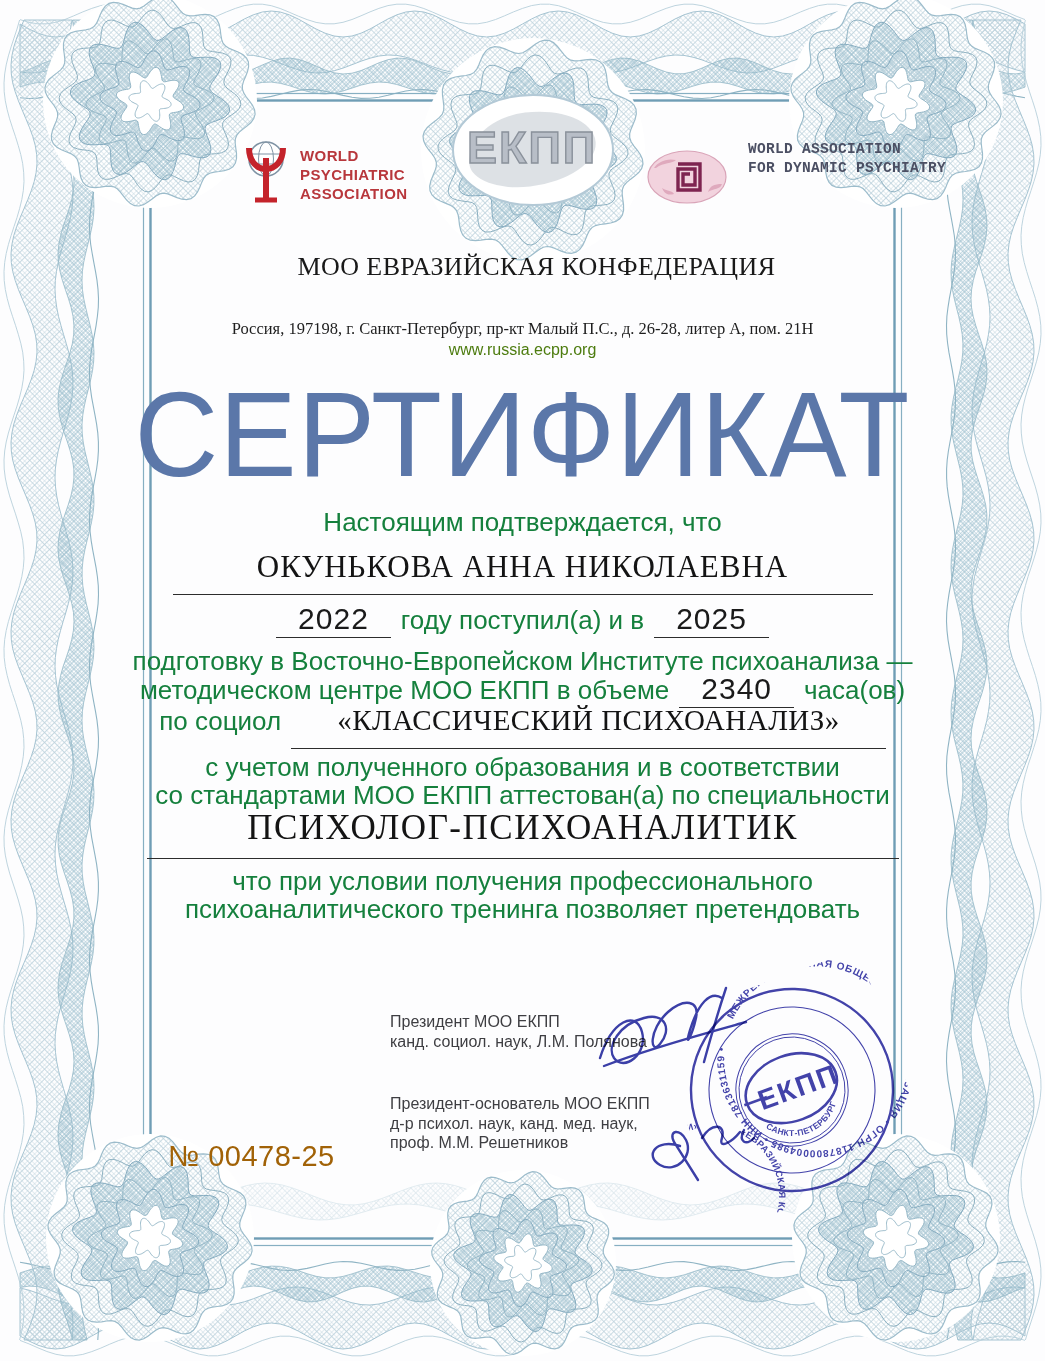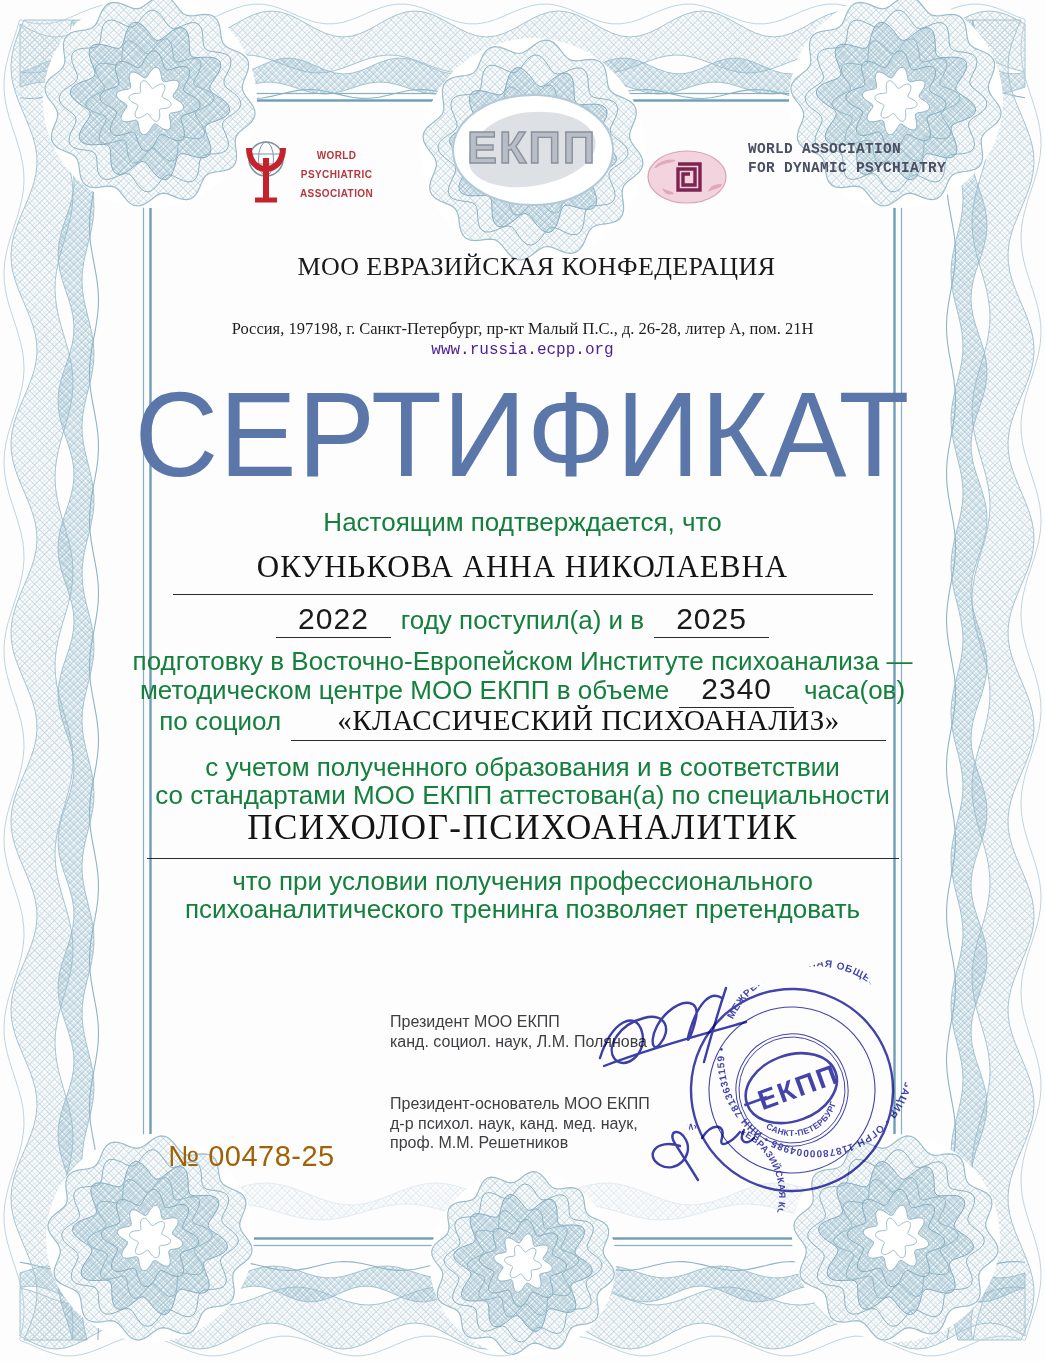--- a/index.html
+++ b/index.html
@@ -2,41 +2,41 @@
 <html><head>
 <meta charset="utf-8">
 <style>
   html,body{margin:0;padding:0;}
   body{width:1045px;height:1361px;position:relative;background:#fdfdfe;overflow:hidden;
        font-family:"Liberation Sans",sans-serif;}
   .abs{position:absolute;}
   #decor{position:absolute;left:0;top:0;}
   .ctr{left:0;right:0;text-align:center;}
   
-  .wpa-text{font-size:10px;font-weight:bold;letter-spacing:.4px;line-height:19px;color:#b8373c;text-align:center;}
+  .wpa-text{font-size:15px;font-weight:bold;letter-spacing:.4px;line-height:19px;color:#b8373c;}
   .wadp-text{font-size:14.5px;font-weight:bold;letter-spacing:.3px;line-height:19px;color:#4b4f63;}
   
   .emblem-blob{width:128px;height:74px;border-radius:48% 52% 55% 45%/60% 50% 50% 40%;
        background:#c7cdd4;opacity:.6;transform:rotate(-7deg);}
   .emblem-txt{width:160px;text-align:center;font-size:45px;font-weight:bold;letter-spacing:2px;
        color:#b8bec7;-webkit-text-stroke:1.4px #8a919b;}
   
   .org{font-family:"Liberation Serif",serif;font-size:26px;line-height:34px;color:#191919;letter-spacing:.4px;margin-left:28px;}
   .addr{font-family:"Liberation Serif",serif;font-size:16.5px;color:#1e1e1e;}
-  .site{font-family:Liberation Mono, monospace;font-size:16px;color:#4c1d95;}
+  .site{font-family:Liberation Sans, sans-serif;font-size:16px;color:#4d7c0f;}
   .cert-title{font-size:116px;line-height:1;color:#5b77a9;letter-spacing:1px;font-weight:400;
        transform:scaleY(1.04);}
   .bodytxt{font-size:26px;color:#15803d;text-align:center;}
   .nameline{width:700px;margin:0 auto;text-align:center;border-bottom:1.6px solid #2c2c2c;
        padding-bottom:9px;font-family:"Liberation Serif",serif;font-size:31px;letter-spacing:1px;color:#141414;}
   .row{display:flex;justify-content:center;align-items:baseline;width:100%;}
   .blank{font-size:30px;color:#1a1a1a;border-bottom:1.6px solid #2c2c2c;padding:0 22px 1px;
        margin:0 10px;letter-spacing:1px;}
   .course{font-family:"Liberation Serif",serif;font-size:29px;color:#141414;letter-spacing:.5px;
-       border-bottom:1.6px solid #2c2c2c;padding:0 46px 3px;margin-left:10px;}
+       border-bottom:1.6px solid #2c2c2c;padding:0 46px 11px;margin-left:10px;}
   .specialty{width:752px;margin:0 auto;text-align:center;border-bottom:1.6px solid #2c2c2c;
        padding-bottom:10px;font-family:"Liberation Serif",serif;font-size:35px;letter-spacing:1.5px;color:#141414;}
   .sig{font-size:16px;line-height:19.5px;color:#3e3e42;}
   .certnum{font-size:29px;color:#a16207;letter-spacing:.5px;}
   .stamp-svg{mix-blend-mode:multiply;}
   .ink{mix-blend-mode:multiply;}
 </style>
 </head>
 <body>
 

